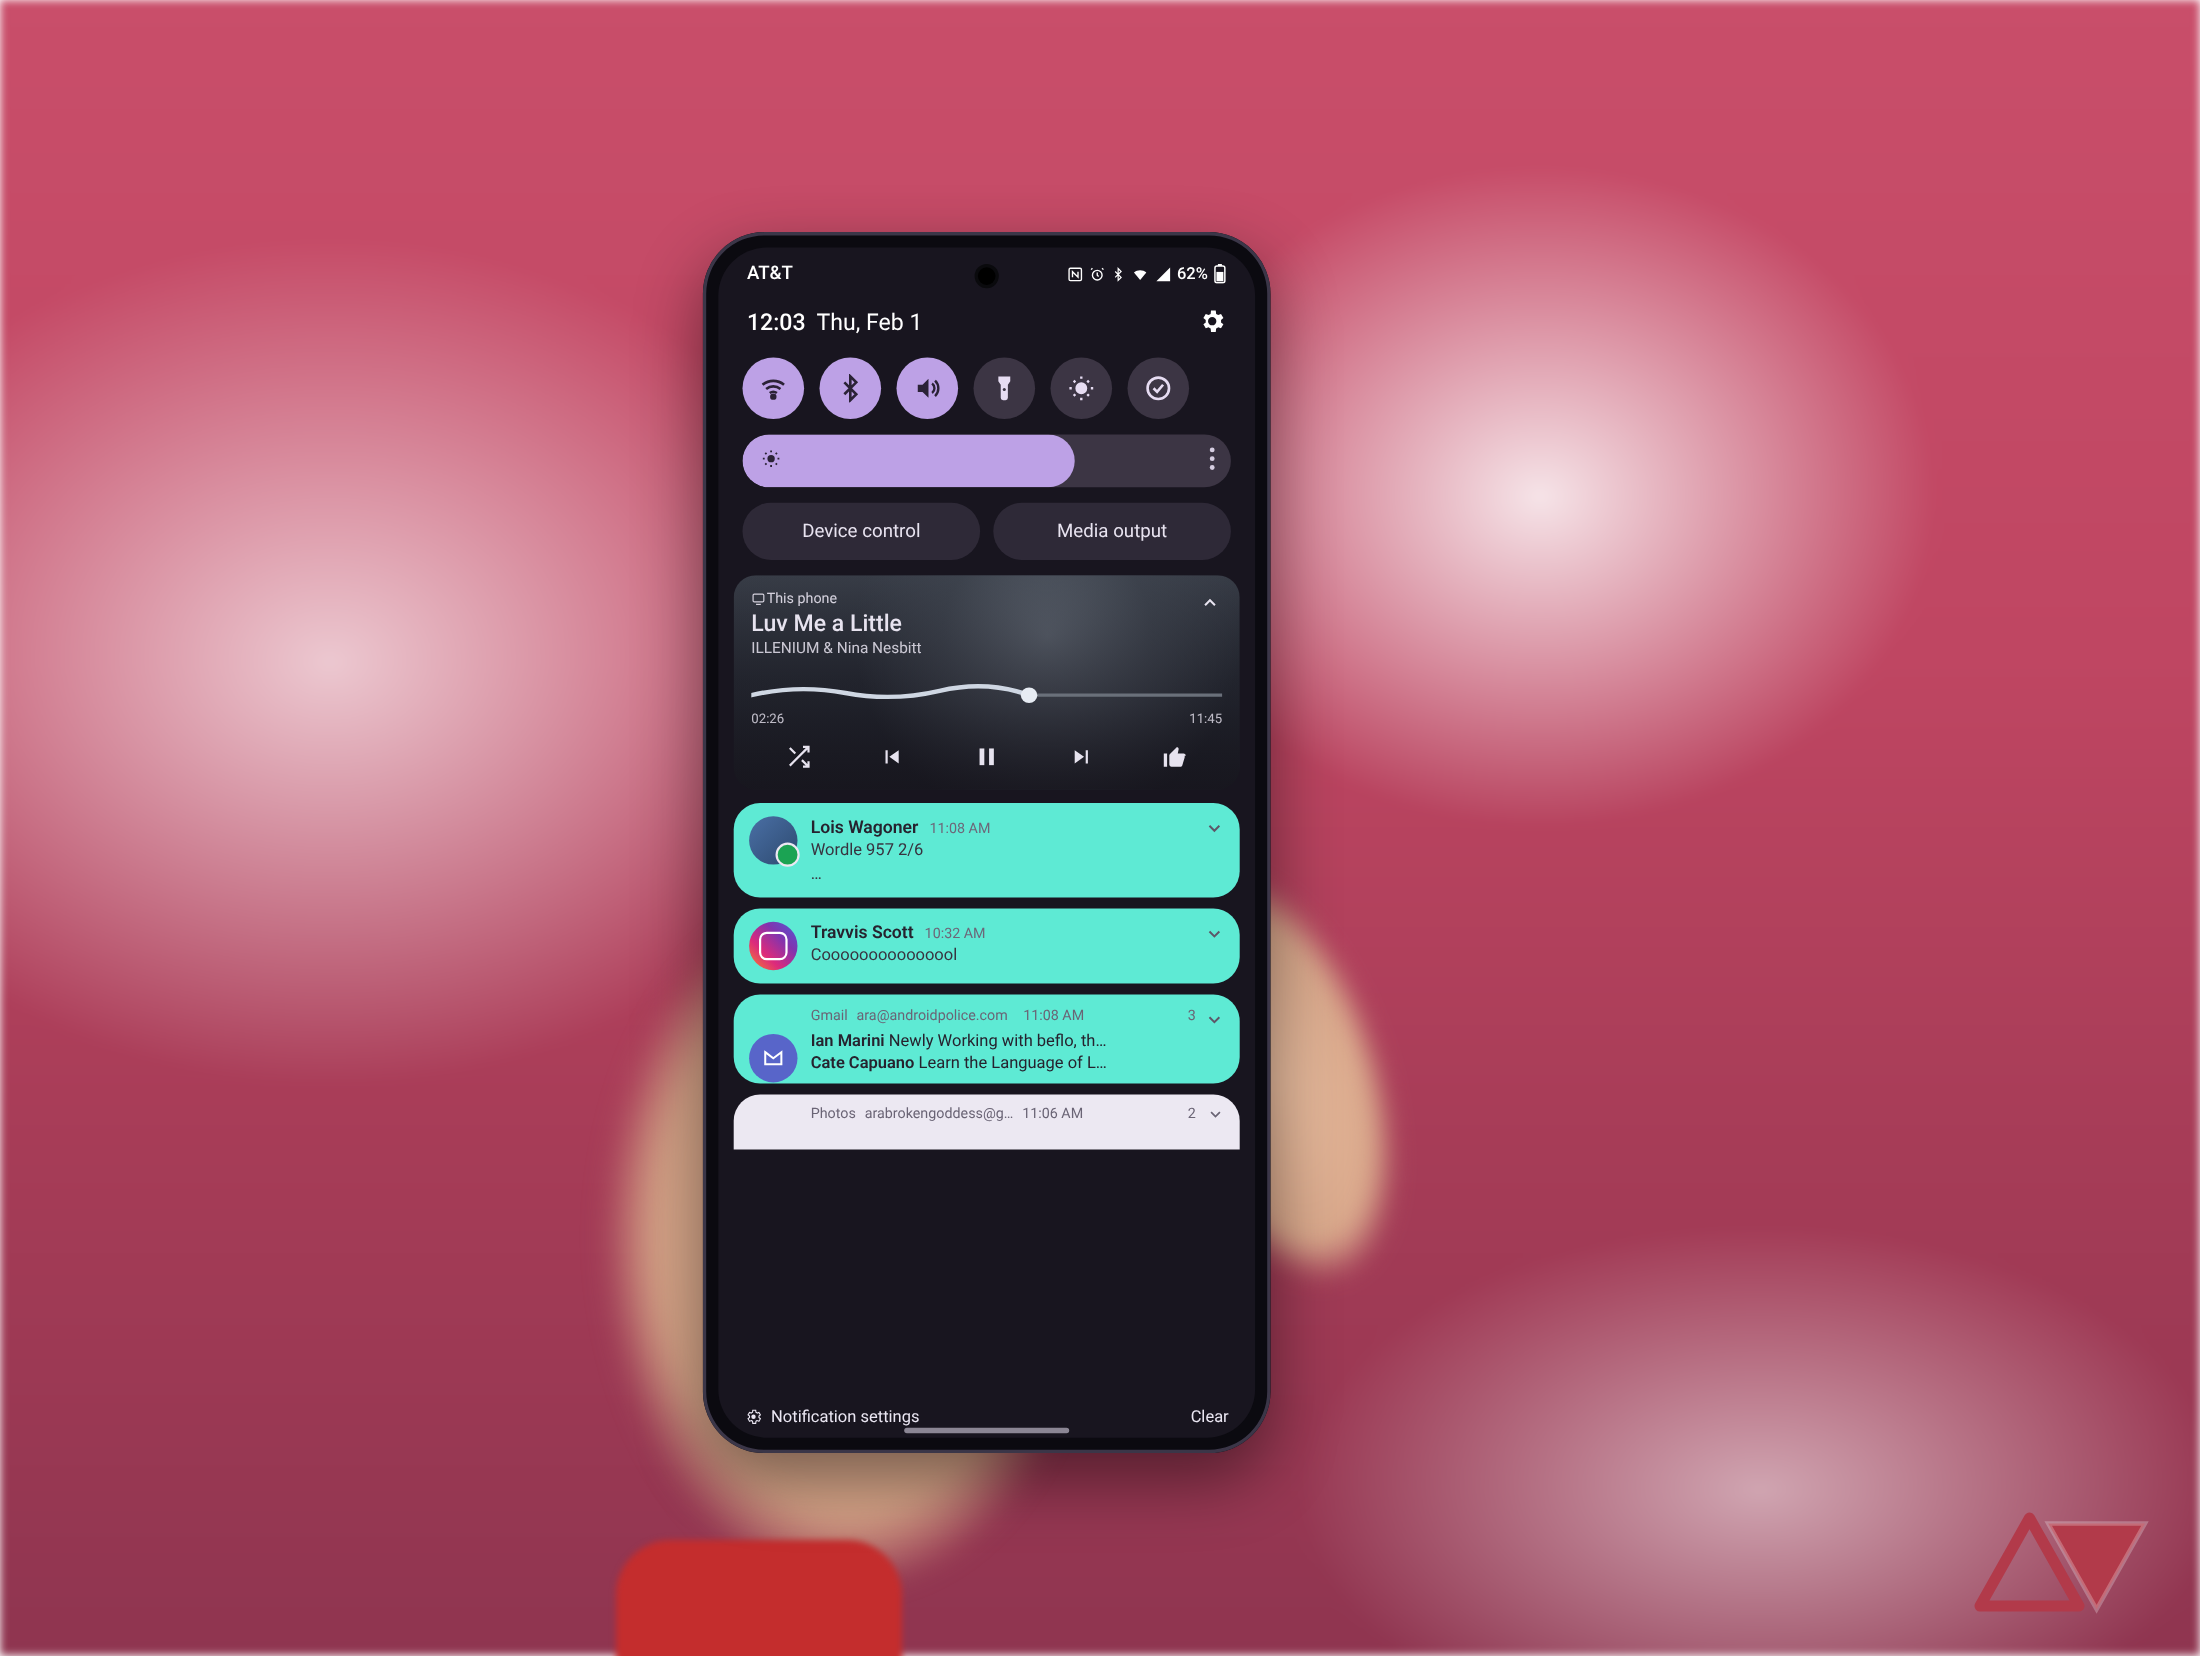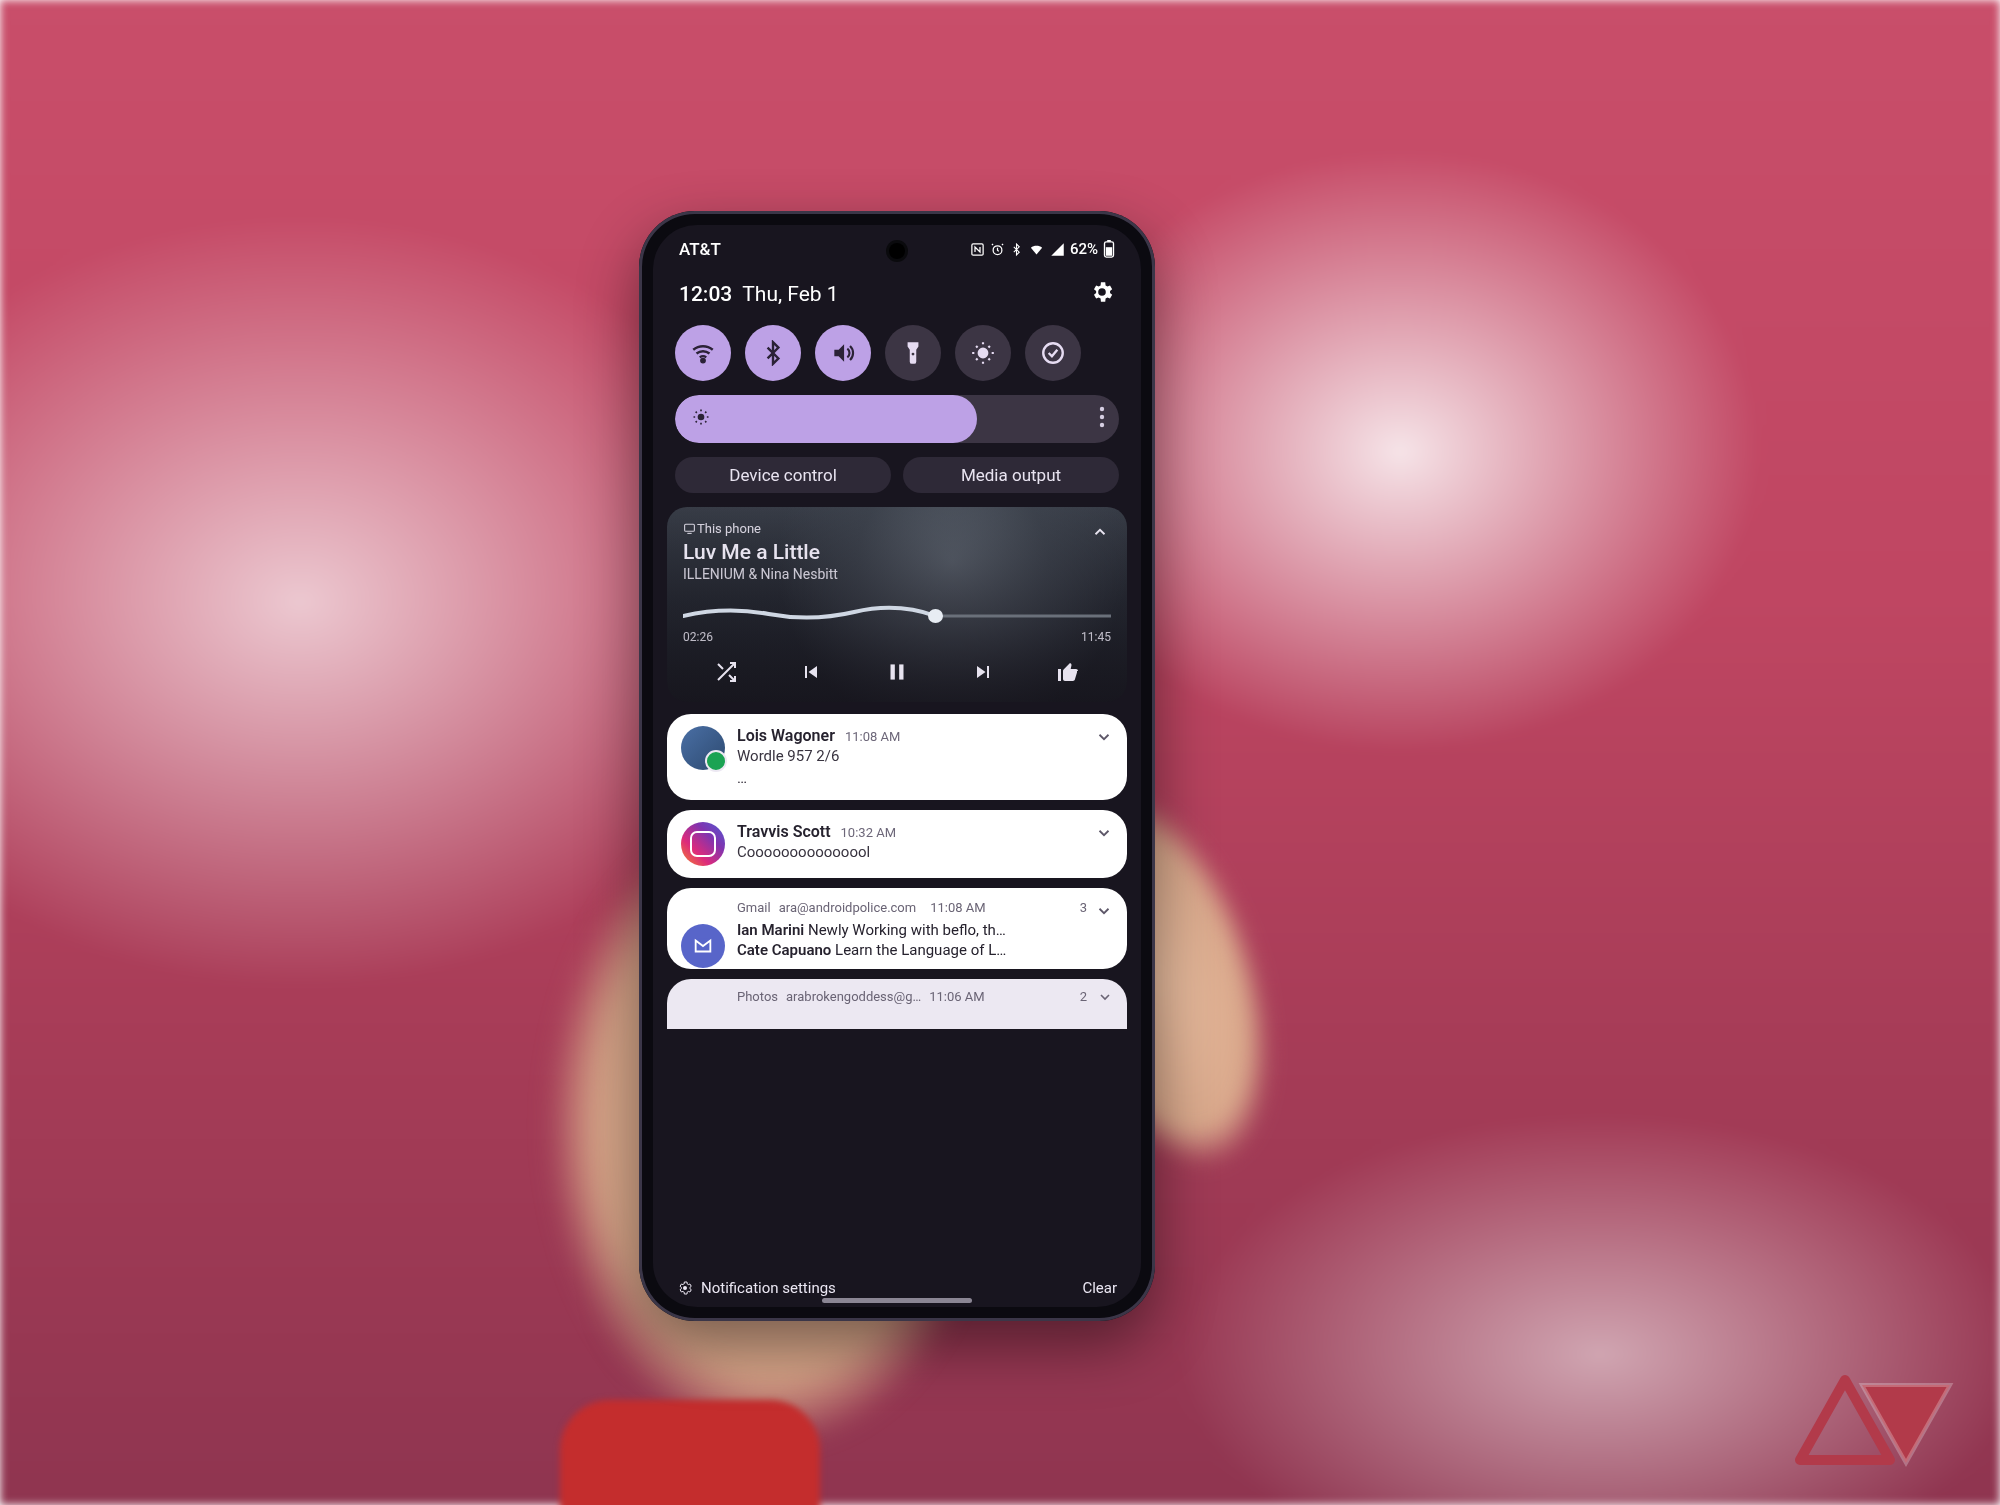--- a/index.html
+++ b/index.html
@@ -35,38 +35,38 @@
   .tg.on{background:#bda1e6;color:#2b2236;}
   .tg.off{background:#3c3544;color:#e6dcf2;}
   .tg svg{width:26px;height:26px;}
 
   .bright{position:relative;margin:0 22px 14px 22px;height:48px;border-radius:24px;background:#3c3544;overflow:hidden;display:flex;align-items:center;}
   .bright .fill{position:absolute;left:0;top:0;bottom:0;background:#bda1e6;border-radius:24px;}
   .bright .sun{position:absolute;left:16px;z-index:2;}
   .bright .dots{position:absolute;right:14px;z-index:2;color:#d6cee2;}
 
   .chips{display:flex;gap:12px;padding:0 22px 14px 22px;}
-  .chip{flex:1;height:36px;border-radius:26px;background:#2e2937;display:flex;align-items:center;justify-content:center;font-size:17px;color:#e8e3f0;}
+  .chip{flex:1;height:52px;border-radius:26px;background:#2e2937;display:flex;align-items:center;justify-content:center;font-size:17px;color:#e8e3f0;}
 
   .media{margin:0 14px 12px 14px;border-radius:20px;padding:14px 16px 12px 16px;position:relative;color:#e7e3ef;
     background:
       linear-gradient(180deg, rgba(22,20,28,.25) 0%, rgba(22,20,28,.55) 60%, rgba(22,20,28,.85) 100%),
       radial-gradient(circle at 62% 28%, #707a86 0%, #4a525d 30%, transparent 55%),
       linear-gradient(180deg,#434a55 0%, #2d333d 50%, #1f242c 100%);}
   .media .src{font-size:13px;opacity:.9;display:flex;align-items:center;gap:1px;}
   .media .title{font-size:21px;font-weight:500;margin-top:4px;}
   .media .artist{font-size:14px;opacity:.85;margin-top:2px;}
   .media .chev{position:absolute;right:18px;top:16px;}
   .media .progress{position:relative;height:28px;margin-top:16px;}
   .media .wave{position:absolute;left:0;right:0;top:0;}
   .media .times{display:flex;justify-content:space-between;font-size:12px;opacity:.8;margin-top:4px;}
   .media .ctrls{display:flex;justify-content:space-around;align-items:center;margin-top:10px;}
   .media .ctrls .btn{width:36px;height:36px;display:flex;align-items:center;justify-content:center;}
 
-  .notif{margin:0 14px 10px 14px;border-radius:24px;background:#ffffff;color:#26222e;padding:12px 14px;position:relative;}
+  .notif{margin:0 14px 10px 14px;border-radius:24px;background:#5eead4;color:#26222e;padding:12px 14px;position:relative;}
   .notif.grp{padding-bottom:10px;}
   .notif .row{display:flex;align-items:flex-start;gap:12px;}
   .notif .av{width:44px;height:44px;border-radius:50%;flex:0 0 auto;display:flex;align-items:center;justify-content:center;position:relative;}
   .notif .av.badge::after{content:'';position:absolute;right:-2px;bottom:-2px;width:18px;height:18px;border-radius:50%;background:#1ba353;border:2px solid #ece8f2;}
   .notif .hdr{display:flex;align-items:baseline;gap:10px;font-size:16px;}
   .notif .hdr .name{font-weight:600;}
   .notif .hdr .time{font-size:13px;color:#6d6779;}
   .notif .msg{font-size:15px;color:#38333f;margin-top:2px;line-height:1.3;}
   .notif .exp{position:absolute;right:14px;top:14px;color:#5d5768;}
   .notif .apphdr{display:flex;align-items:center;gap:8px;font-size:13px;color:#6a6475;margin-bottom:6px;margin-left:56px;}

